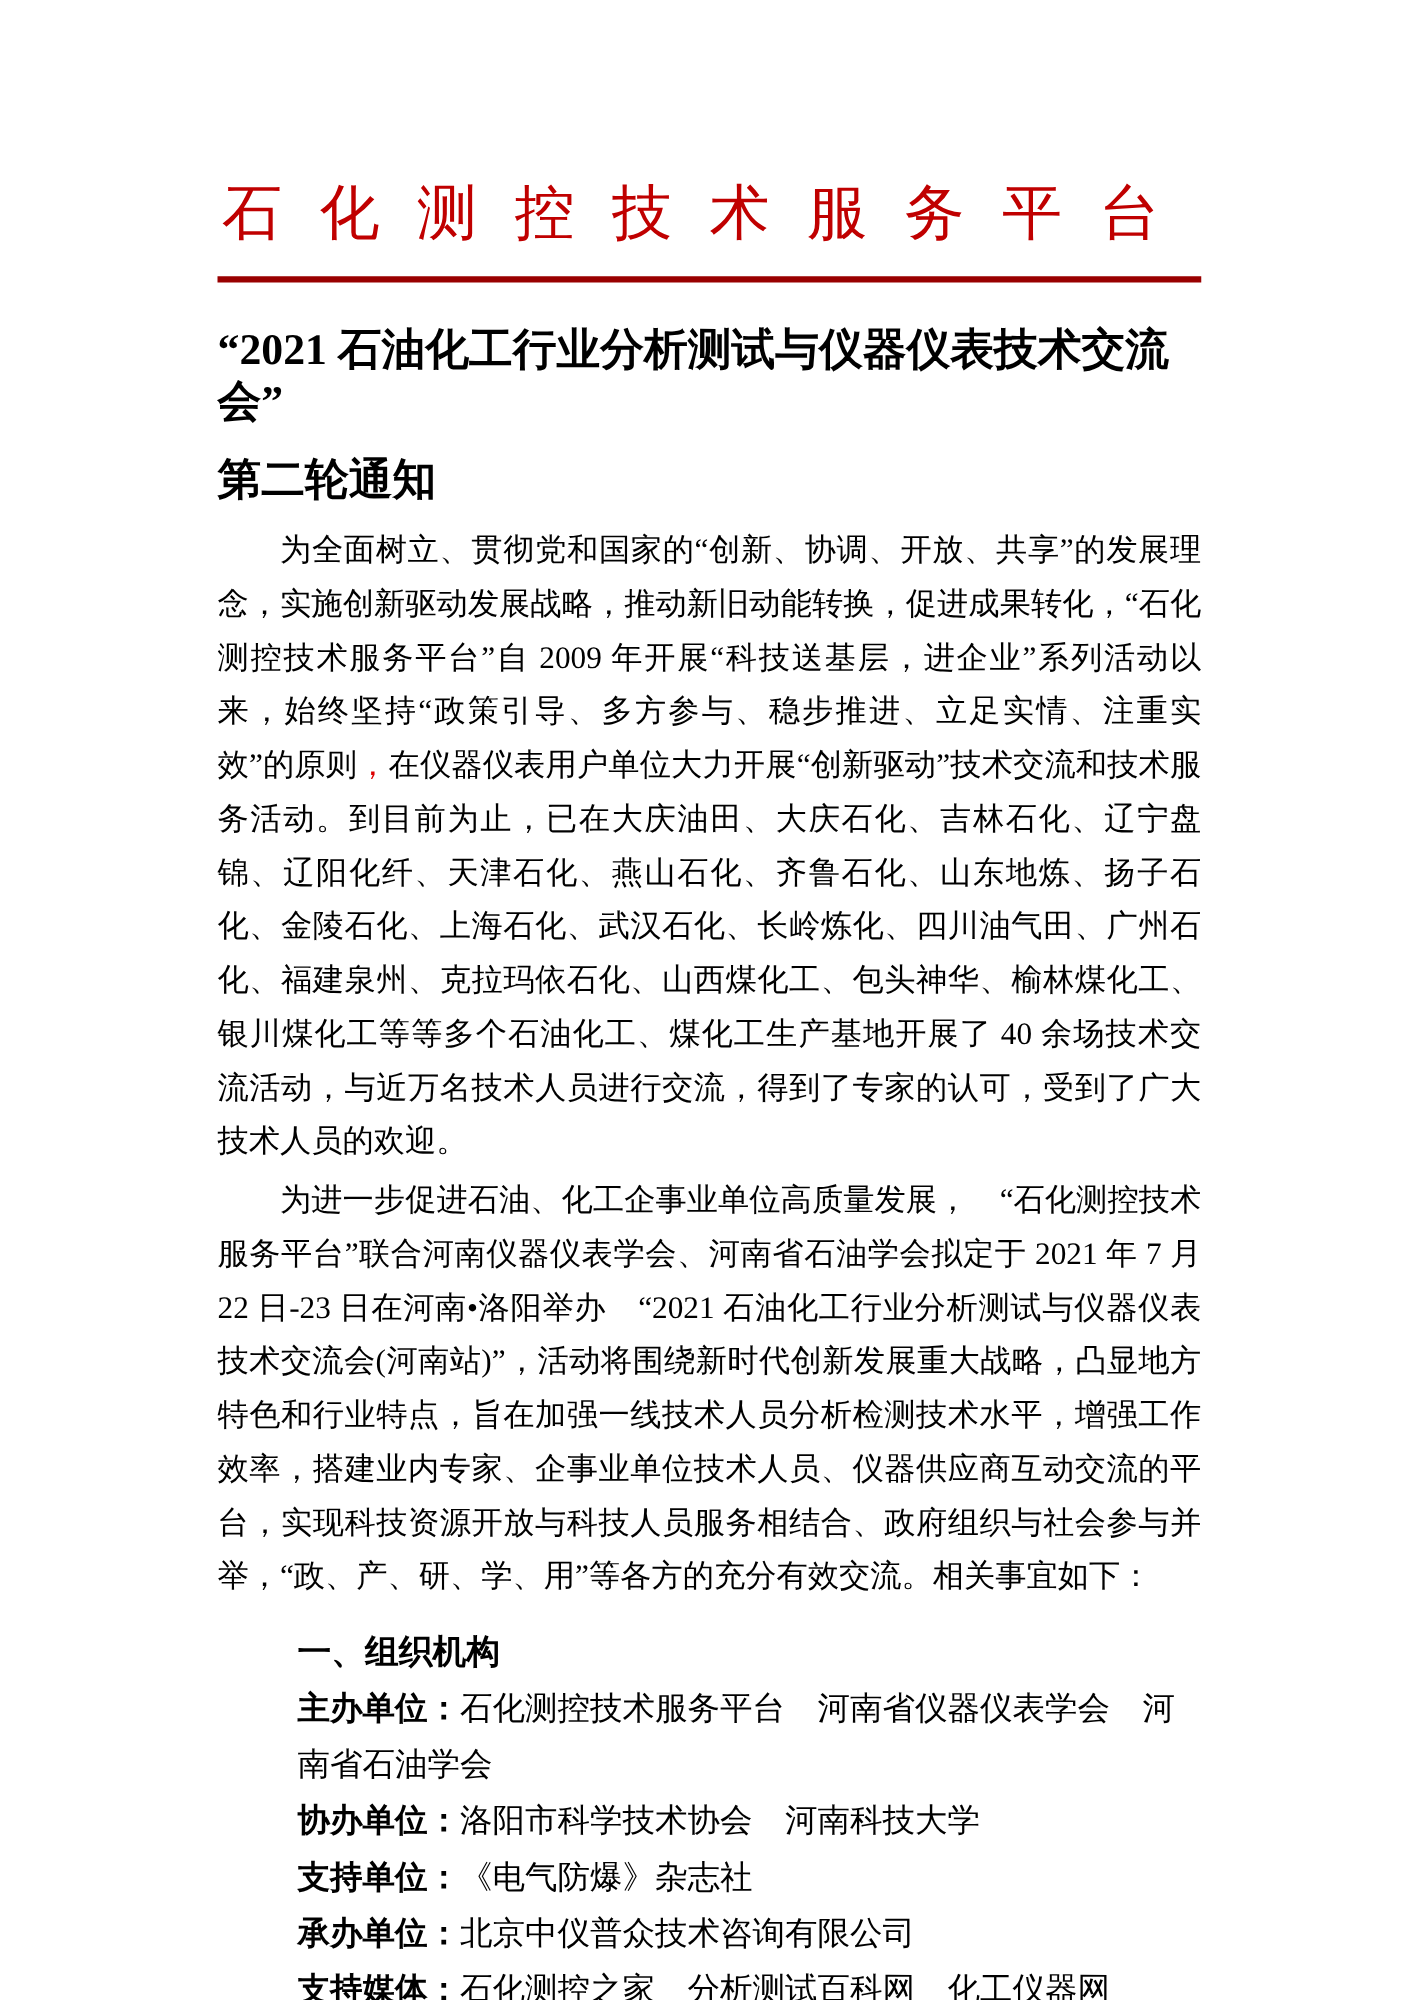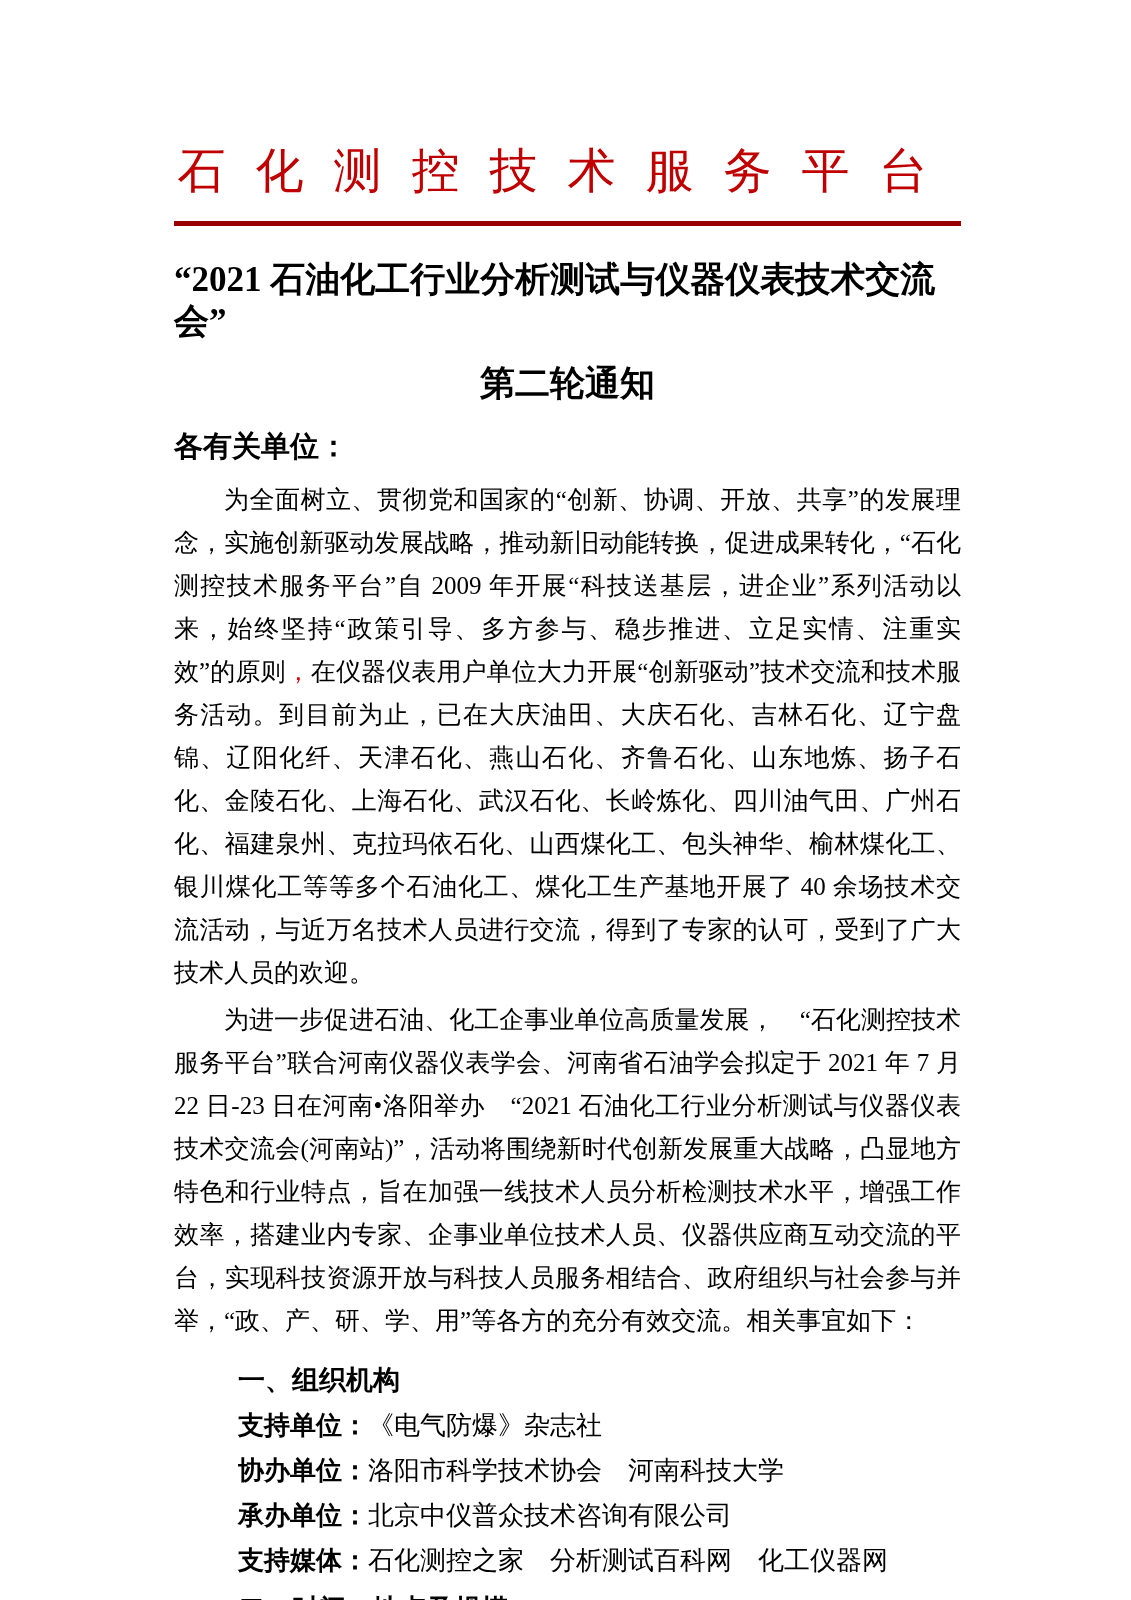--- a/index.html
+++ b/index.html
@@ -35,21 +35,20 @@
   }
   .doc-title {
     margin: 33px 0 0 0;
     font-size: 35px;
     line-height: 1.2;
     font-weight: bold;
     font-family: "Liberation Serif", "DejaVu Serif", serif;
   }
   .doc-subtitle {
     margin: 20px 0 10px 0;
-    text-align: center;
     font-size: 35px;
     line-height: 1.2;
     font-weight: bold;
     font-family: "Liberation Serif", "DejaVu Serif", serif;
   }
   .salutation {
     margin: 24px 0 0 0;
     font-size: 29px;
     line-height: 1.2;
     font-weight: bold;
@@ -100,33 +99,33 @@
 <div class="page">
 
   <div class="masthead">石化测控技术服务平台</div>
 
   <div class="red-rule"></div>
 
   <h1 class="doc-title">“2021 石油化工行业分析测试与仪器仪表技术交流会”</h1>
 
   <h2 class="doc-subtitle">第二轮通知</h2>
 
-  <p class="salutation">各有关单位：</p>
 
   <p class="para"><span>为全面树立、贯彻党和国家的“创新、协调、开放、共享”的发展理念，实施创新驱动发展战略，推动新旧动能转换，促进成果转化，“石化测控技术服务平台”自 2009 年开展“科技送基层，进企业”系列活动以来，始终坚持“政策引导、多方参与、稳步推进、立足实情、注重实效”的原则</span><span class="red-text">，</span><span>在仪器仪表用户单位大力开展“创新驱动”技术交流和技术服务活动。到目前为止，已在大庆油田、大庆石化、吉林石化、辽宁盘锦、辽阳化纤、天津石化、燕山石化、齐鲁石化、山东地炼、扬子石化、金陵石化、上海石化、武汉石化、长岭炼化、四川油气田、广州石化、福建泉州、克拉玛依石化、山西煤化工、包头神华、榆林煤化工、银川煤化工等等多个石油化工、煤化工生产基地开展了 40 余场技术交流活动，与近万名技术人员进行交流，得到了专家的认可，受到了广大技术人员的欢迎。</span></p>
 
   <p class="para second">为进一步促进石油、化工企事业单位高质量发展，　“石化测控技术服务平台”联合河南仪器仪表学会、河南省石油学会拟定于 2021 年 7 月 22 日-23 日在河南•洛阳举办　“2021 石油化工行业分析测试与仪器仪表技术交流会(河南站)”，活动将围绕新时代创新发展重大战略，凸显地方特色和行业特点，旨在加强一线技术人员分析检测技术水平，增强工作效率，搭建业内专家、企事业单位技术人员、仪器供应商互动交流的平台，实现科技资源开放与科技人员服务相结合、政府组织与社会参与并举，“政、产、研、学、用”等各方的充分有效交流。相关事宜如下：</p>
 
   <div class="section-heading">一、组织机构</div>
 
   <div class="org-block">
+    <div class="org-line"><span class="org-label">主办单位：</span><span class="org-value">石化测控技术服务平台　河南省仪器仪表学会　河南省石油学会</span></div>
+
+    <div class="org-line"><span class="org-label">协办单位：</span><span class="org-value">洛阳市科学技术协会　河南科技大学</span></div>
 
     <div class="org-line"><span class="org-label">支持单位：</span><span class="org-value">《电气防爆》杂志社</span></div>
-
-    <div class="org-line"><span class="org-label">协办单位：</span><span class="org-value">洛阳市科学技术协会　河南科技大学</span></div>
 
     <div class="org-line"><span class="org-label">承办单位：</span><span class="org-value">北京中仪普众技术咨询有限公司</span></div>
 
     <div class="org-line"><span class="org-label">支持媒体：</span><span class="org-value">石化测控之家　分析测试百科网　化工仪器网</span></div>
   </div>
 
   <div class="section-heading last">二、时间、地点及规模：</div>
 
 </div>
 

